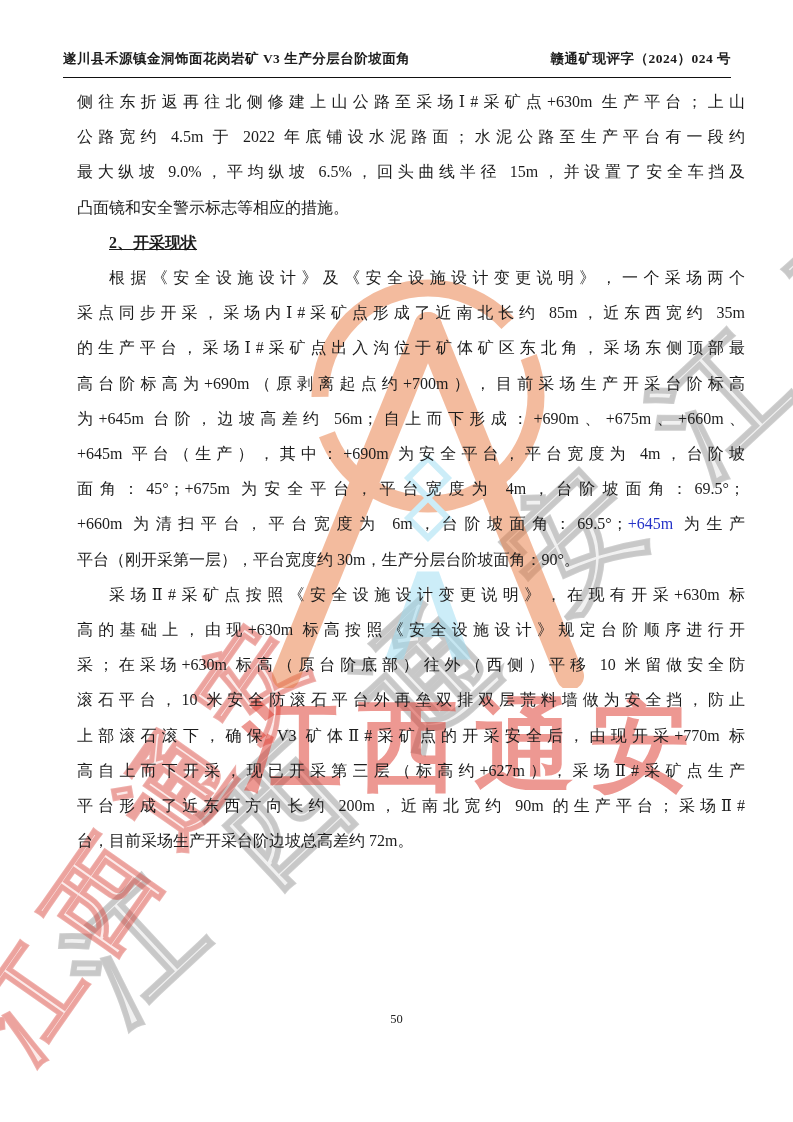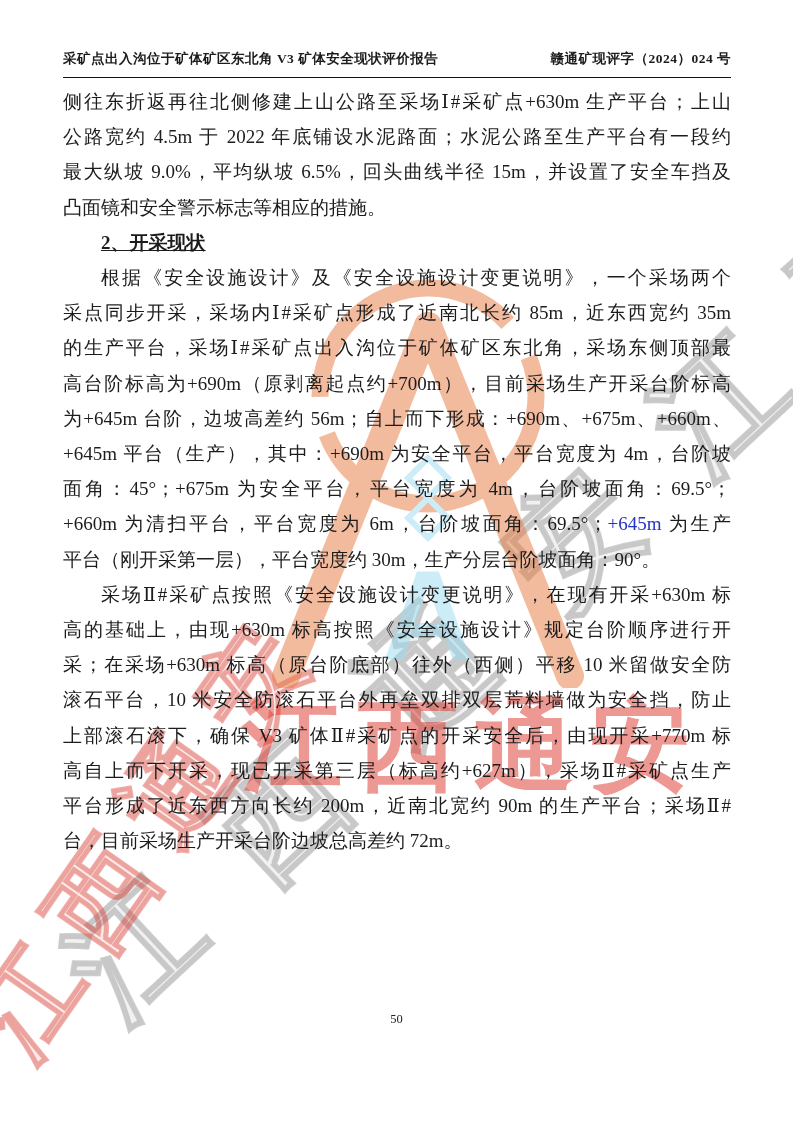--- a/index.html
+++ b/index.html
@@ -16,22 +16,22 @@
     position:absolute;left:63px;top:50px;width:668px;
     display:flex;justify-content:space-between;align-items:flex-end;
     font-size:13.5px;font-weight:bold;letter-spacing:.5px;
   }
   .header-rule{
     position:absolute;left:63px;top:77px;width:668px;height:0;
     border-top:1.6px solid #111;
   }
   
   .doc{
-    position:absolute;left:63px;top:84px;width:668px;
-    font-size:19px;line-height:35.2px;
+    position:absolute;left:77px;top:84px;width:668px;
+    font-size:16px;line-height:35.2px;
     z-index:3;
   }
   .line{white-space:normal;}
   .line.just{text-align:justify;text-align-last:justify;text-justify:inter-character;}
   .line.nojust{text-align:left;text-align-last:left;}
   .line.indent{text-indent:2em;}
   .line.heading{font-weight:bold;text-decoration:underline;}
   
   .footer{
     position:absolute;left:0;top:1012px;width:793px;
@@ -82,21 +82,21 @@
       <rect x="186" y="196" width="28" height="28" transform="rotate(45 200 210)"></rect>
       <rect x="186" y="236" width="28" height="28" transform="rotate(45 200 250)"></rect>
     </g>
 
     <text x="200" y="392" text-anchor="middle" font-size="128" font-weight="bold" font-family="Liberation Sans, sans-serif" fill="#9adcf2">A</text>
   </svg>
 
   <div class="wm wm-red">江西通安</div>
 
   <div class="header">
-    <span>采矿点出入沟位于矿体矿区东北角 V3 矿体安全现状评价报告</span>
+    <span>遂川县禾源镇金洞饰面花岗岩矿 V3 生产分层台阶坡面角</span>
     <span>赣通矿现评字（2024）024 号</span>
   </div>
   <div class="header-rule"></div>
 
   <div class="doc">
       <div class="line just">侧往东折返再往北侧修建上山公路至采场Ⅰ#采矿点+630m 生产平台；上山</div>
       <div class="line just">公路宽约 4.5m 于 2022 年底铺设水泥路面；水泥公路至生产平台有一段约</div>
       <div class="line just">最大纵坡 9.0%，平均纵坡 6.5%，回头曲线半径 15m，并设置了安全车挡及</div>
       <div class="line nojust">凸面镜和安全警示标志等相应的措施。</div>
       <div class="line heading indent nojust">2、开采现状</div>

